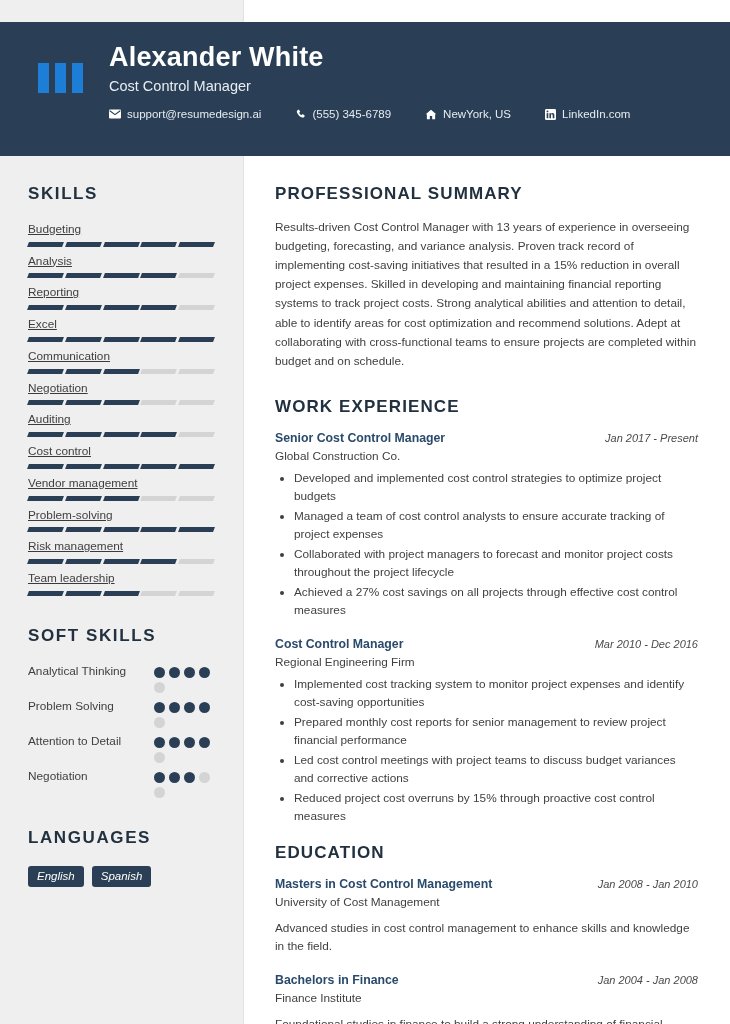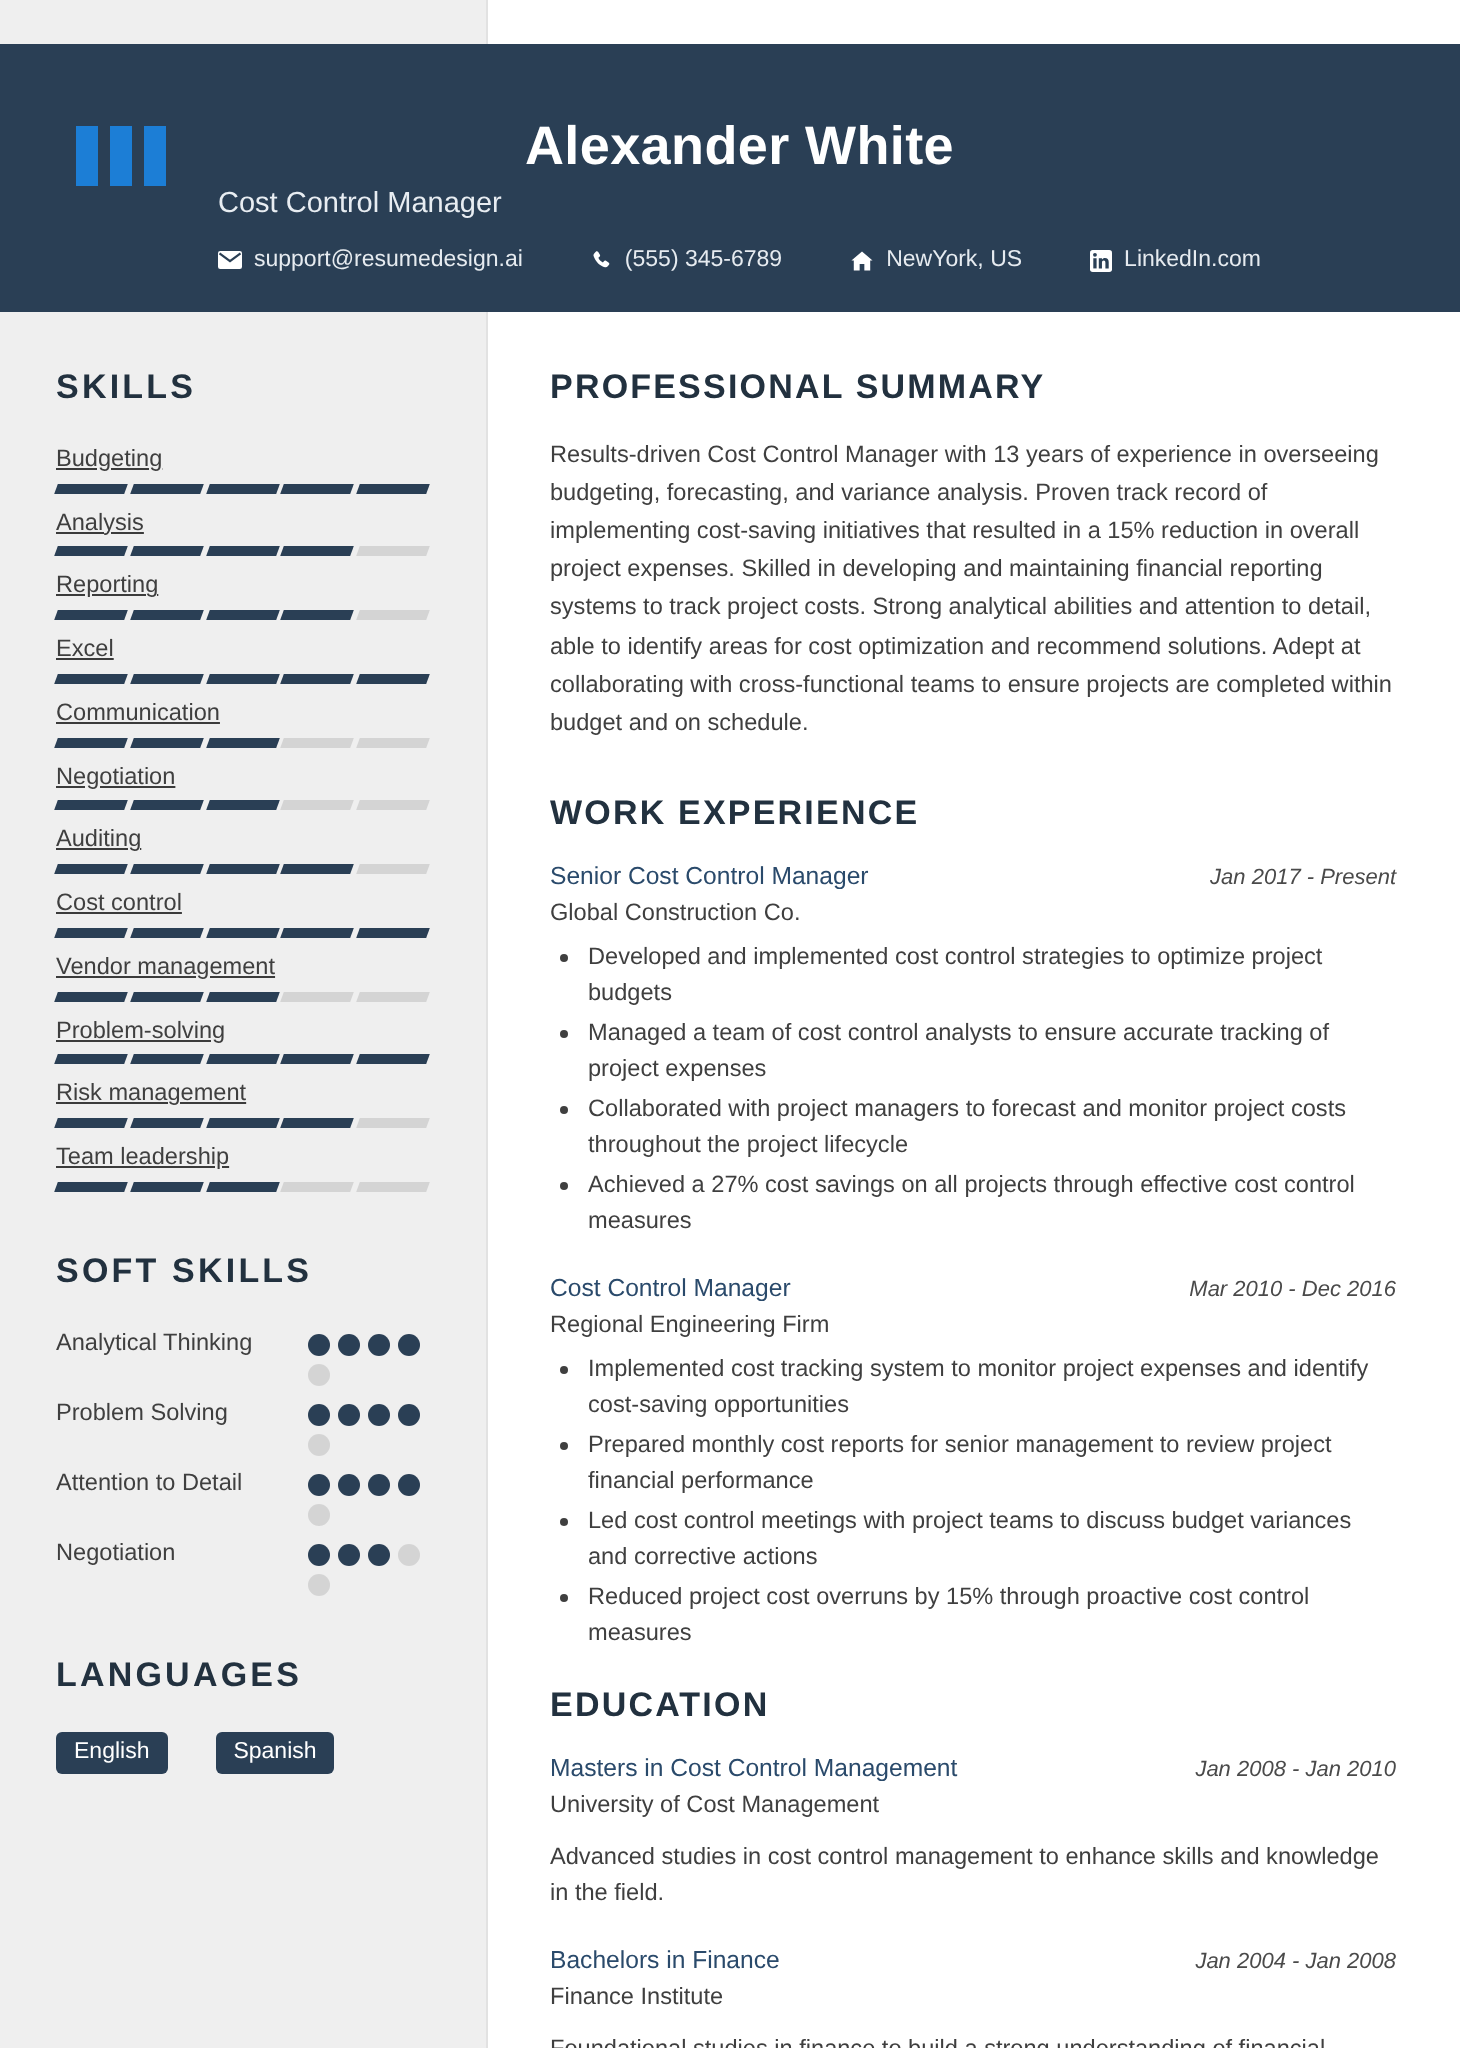--- a/index.html
+++ b/index.html
@@ -67,22 +67,21 @@
   .logo-bar.b2 { background: #1c7ed6; }
   .logo-bar.b3 { background: #1c7ed6; }
 
   .hdr-text { padding-top: 0; }
   .name {
     font-size: 27px;
     font-weight: bold;
     color: #ffffff;
     letter-spacing: 0.2px;
     line-height: 1.15;
-    margin: 16px 0 5px 0;
-    text-align: center;
+    margin: 0 0 5px 0;
   }
   .job-title {
     font-size: 14.5px;
     color: #e8edf2;
     margin: 0 0 14px 0;
     font-weight: normal;
   }
   .contact-row {
     display: flex;
     align-items: center;
@@ -166,23 +165,24 @@
     height: 11px;
     border-radius: 50%;
     background: #d4d4d4;
     display: block;
   }
   .dot.on { background: #2a3f55; }
 
   
   .lang-row {
     display: flex;
-    gap: 24px;
+    gap: 8px;
     flex-wrap: wrap;
     margin-top: 2px;
+    font-style: italic;
   }
   .lang-chip {
     background: #2a3f55;
     color: #ffffff;
     font-size: 11.5px;
     padding: 4px 9px 5px 9px;
     border-radius: 3px;
     line-height: 1.1;
   }
 
@@ -213,21 +213,21 @@
 
   .entry { margin-bottom: 17px; }
   .entry-top {
     display: flex;
     justify-content: space-between;
     align-items: baseline;
     gap: 10px;
   }
   .entry-role {
     font-size: 12.3px;
-    font-weight: normal;
+    font-weight: bold;
     color: #2a4a6b;
     line-height: 1.3;
   }
   .entry-date {
     font-size: 11px;
     font-style: italic;
     color: #4a4a4a;
     white-space: nowrap;
   }
   .entry-org {

